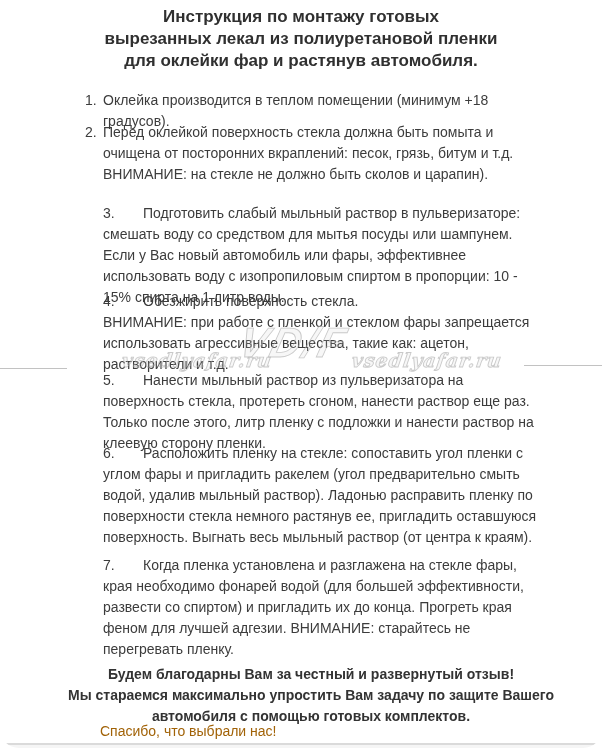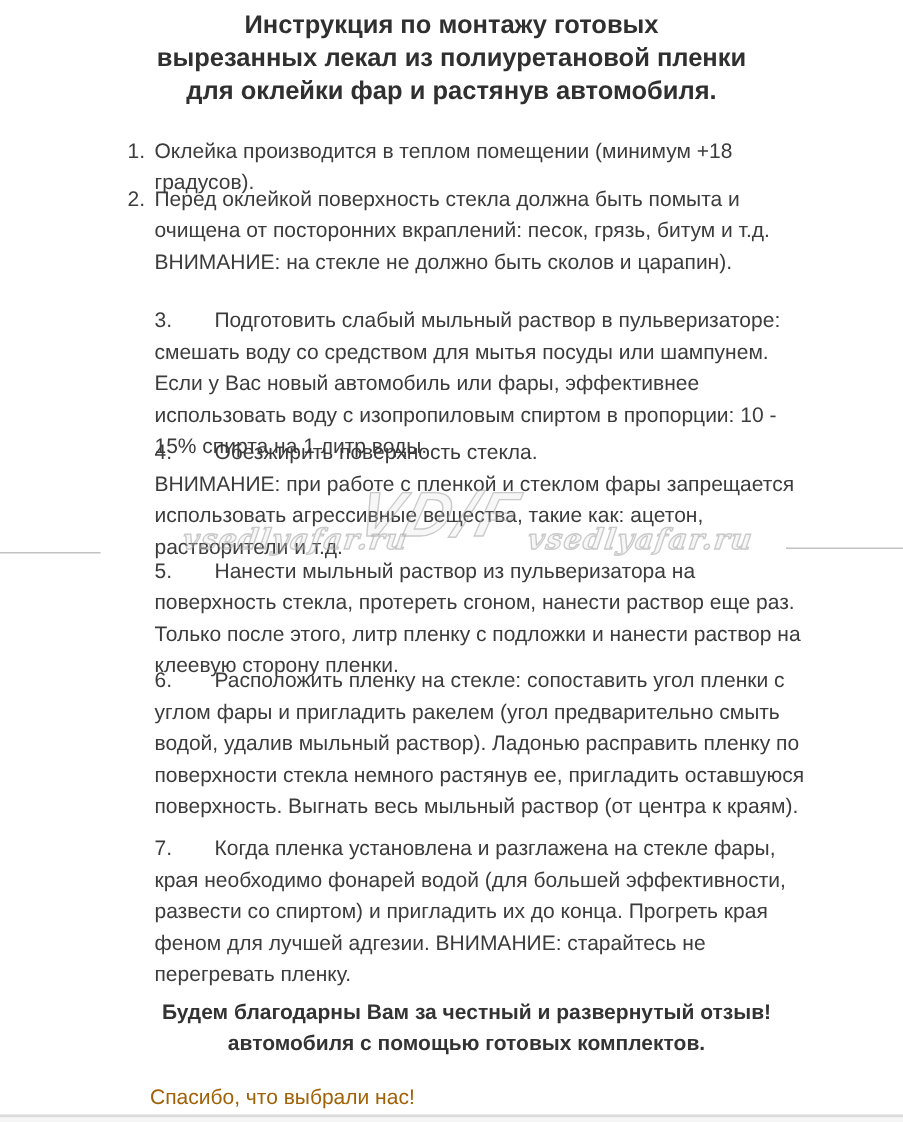--- a/index.html
+++ b/index.html
@@ -10,20 +10,21 @@
   .page {
     position: relative;
     width: 602px;
     height: 748px;
     background: #ffffff;
     overflow: hidden;
     font-family: "Liberation Sans", "DejaVu Sans", sans-serif;
     color: #3c3c3c;
     font-size: 14px;
     line-height: 21px;
+    border-radius: 19px;
   }
   .doc-title {
     position: absolute;
     top: 6px;
     left: 0;
     width: 602px;
     text-align: center;
     font-size: 17px;
     line-height: 22px;
     font-weight: bold;
@@ -180,20 +181,21 @@
   <div class="item tab" style="top:443px">
     <span class="num">6.</span><span class="txt">Расположить пленку на стекле: сопоставить угол пленки с углом фары и пригладить ракелем (угол предварительно смыть водой, удалив мыльный раствор). Ладонью расправить пленку по поверхности стекла немного растянув ее, пригладить оставшуюся поверхность. Выгнать весь мыльный раствор (от центра к краям).</span>
   </div>
 
   <div class="item tab" style="top:555px">
     <span class="num">7.</span><span class="txt">Когда пленка установлена и разглажена на стекле фары, края необходимо фонарей водой (для большей эффективности, развести со спиртом) и пригладить их до конца. Прогреть края феном для лучшей адгезии. ВНИМАНИЕ: старайтесь не перегревать пленку.</span>
   </div>
 
   <div class="footer-note">
     <div>Будем благодарны Вам за честный и развернутый отзыв!</div>
+    <div>Мы стараемся максимально упростить Вам задачу по защите Вашего</div>
     <div>автомобиля с помощью готовых комплектов.</div>
   </div>
 
   <div class="thanks">Спасибо, что выбрали нас!</div>
 
   <div class="bottom-divider"></div>
   <div class="bottom-strip"></div>
 
 </div>
 

